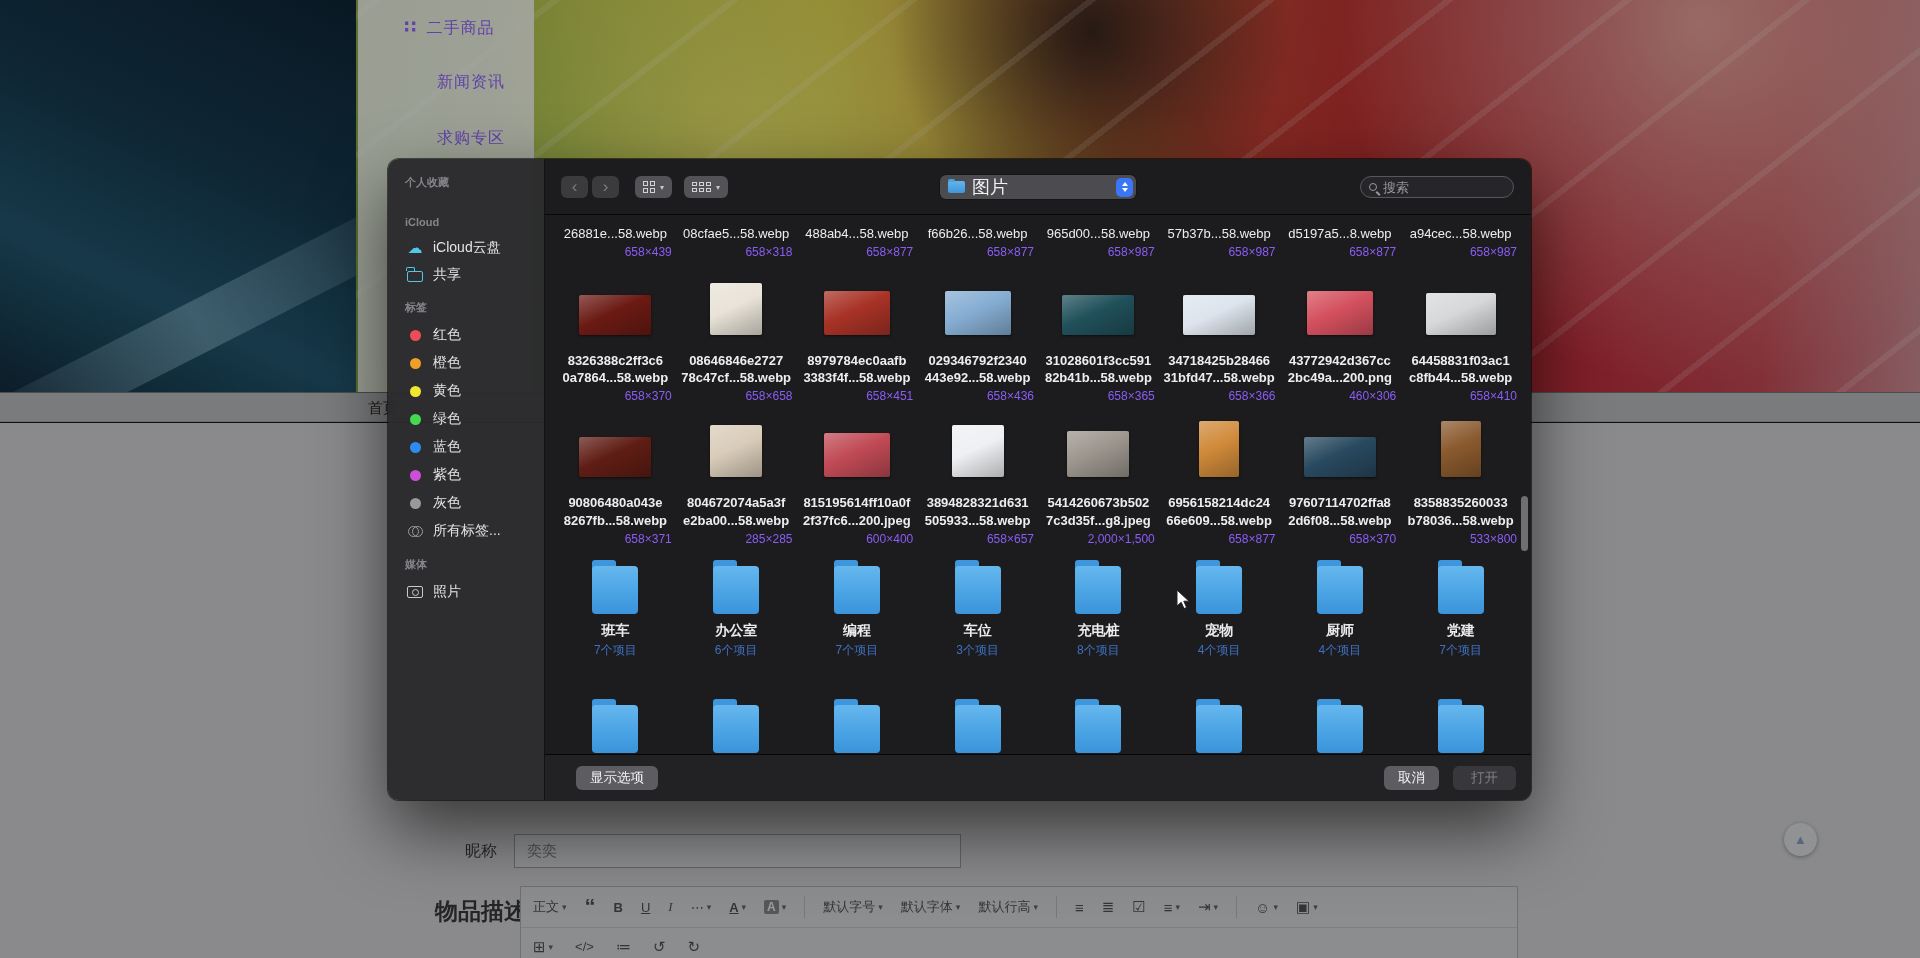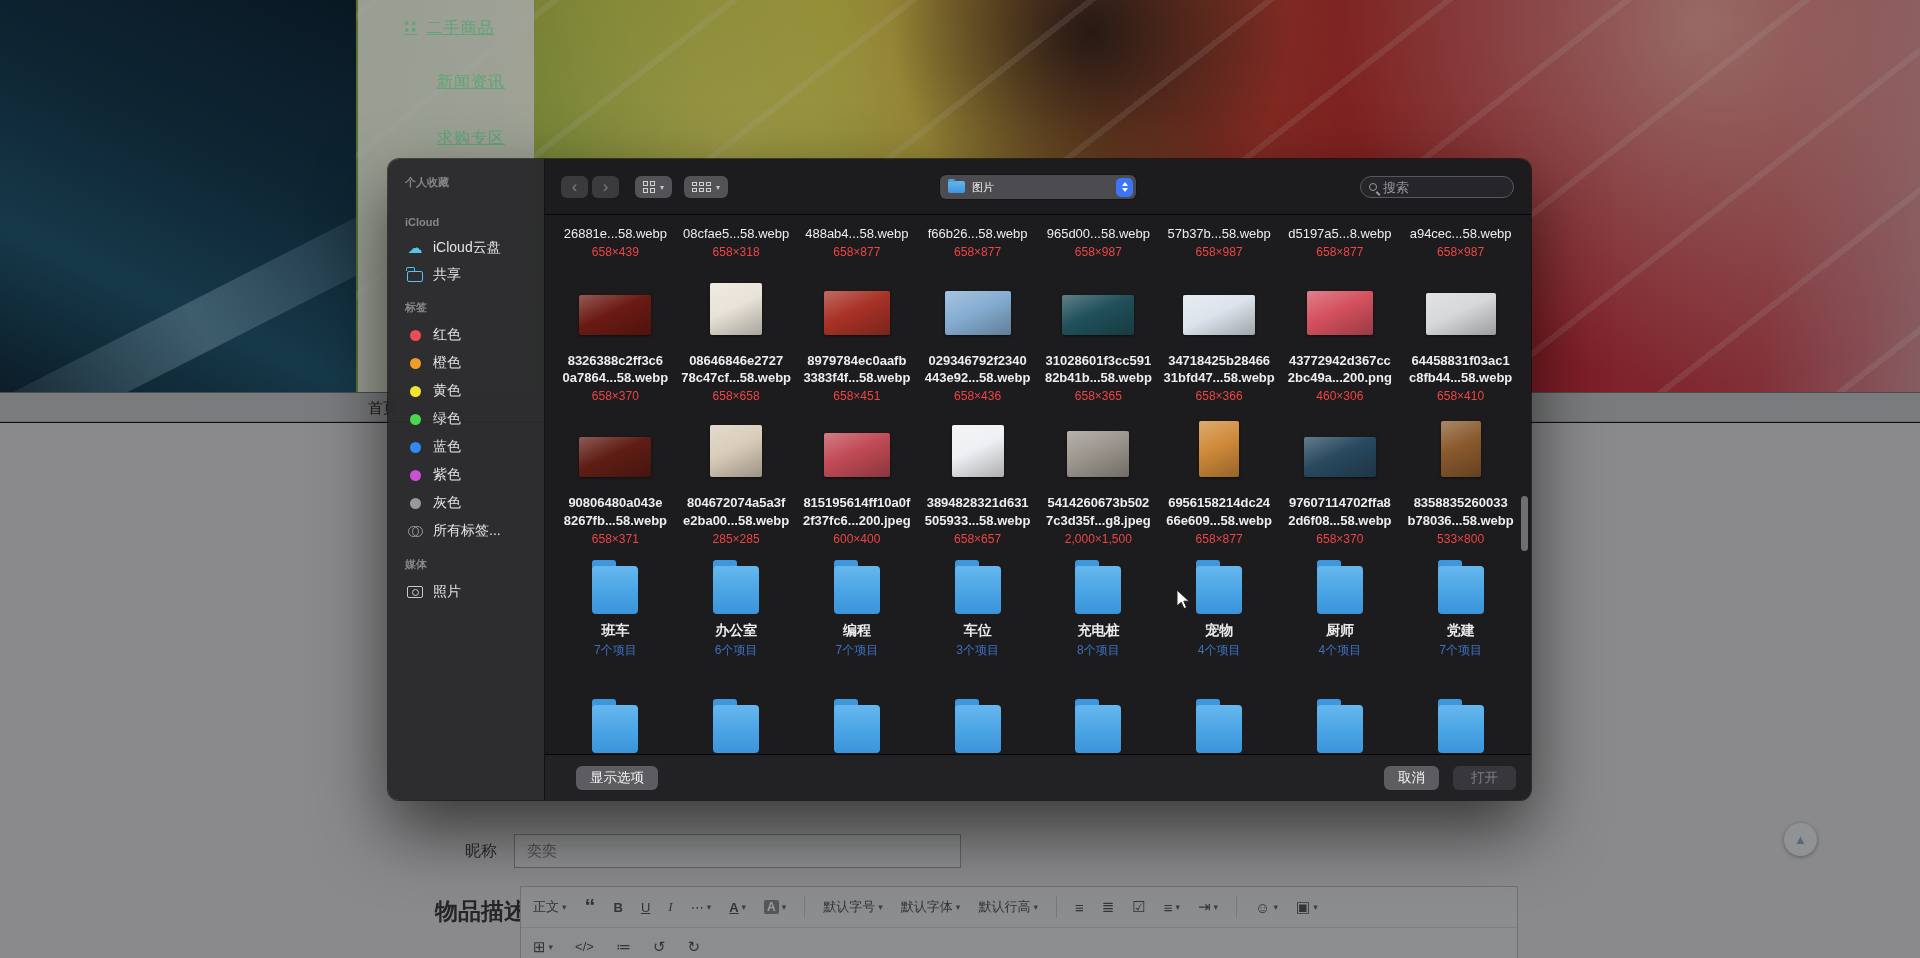--- a/index.html
+++ b/index.html
@@ -20,21 +20,21 @@
       radial-gradient(circle at 47% 8%, rgba(45,30,25,.95), rgba(45,30,25,0) 22%),
       radial-gradient(circle at 86% 6%, rgba(225,170,160,.85), rgba(225,170,160,0) 26%),
       radial-gradient(circle at 24% 38%, rgba(240,228,110,.75), rgba(240,228,110,0) 30%),
       radial-gradient(circle at 10% 66%, rgba(88,160,60,.7), rgba(88,160,60,0) 28%),
       radial-gradient(circle at 38% 78%, rgba(210,205,60,.6), rgba(210,205,60,0) 30%),
       radial-gradient(circle at 66% 60%, rgba(190,40,40,.55), rgba(190,40,40,0) 40%);}
   .hero-main::after{content:"";position:absolute;inset:0;
     background:repeating-linear-gradient(-38deg,rgba(255,255,255,0) 0 46px,rgba(255,255,255,.14) 46px 52px,rgba(255,255,255,0) 52px 110px);}
   .nav-panel{position:absolute;left:358px;top:0;width:176px;height:392px;
     background:rgba(243,244,246,.82);}
-  .nav-item{position:absolute;left:0;width:176px;color:#86efac;font-size:16px;letter-spacing:1px;text-decoration:underline;}
+  .nav-item{position:absolute;left:0;width:176px;color:#8b5cf6;font-size:16px;letter-spacing:1px;}
   .nav-item .gi{font-weight:bold;font-size:18px;margin-right:9px;}
   .band{position:absolute;left:0;top:392px;width:1920px;height:30px;background:#b0b1b3;
     border-top:1px solid #6b6c6e;border-bottom:1px solid #9b9c9e;}
   .band-home{position:absolute;left:368px;top:6px;font-size:15px;color:#2a2a2c;}
   .page-content{position:absolute;left:0;top:423px;width:1920px;height:535px;background:#c7c8ca;}
   .nick-label{position:absolute;left:465px;top:841px;font-size:16px;color:#38383a;}
   .nick-input{position:absolute;left:514px;top:834px;width:447px;height:34px;background:#cfd0d2;
     border:1px solid #8f8f92;font-size:15px;color:#707074;padding:0 12px;outline:none;}
   .desc-label{position:absolute;left:435px;top:896px;font-size:23px;font-weight:bold;color:#333335;}
   .editor{position:absolute;left:520px;top:886px;width:998px;height:80px;background:#caccce;
@@ -84,37 +84,37 @@
     justify-content:center;gap:5px;padding:0 8px;margin-left:12px;font-size:12px;}
   .vgrid{display:grid;grid-template-columns:5px 5px;grid-gap:2px;}
   .vgrid i{width:5px;height:5px;border:1.2px solid #d2d2d5;}
   .vgal{display:grid;grid-template-columns:5px 5px 5px;grid-gap:1.5px 2px;}
   .vgal i{width:5px;height:4px;border:1px solid #d2d2d5;}
   .vcaret{font-size:8px;color:#c5c5c8;}
   .loc{position:absolute;left:50%;transform:translateX(-50%);width:196px;height:24px;background:#4c4c50;
     border-radius:6px;display:flex;align-items:center;padding:0 3px 0 8px;box-shadow:0 0 0 .5px rgba(0,0,0,.5);}
   .loc-folder{width:17px;height:12px;border-radius:2px;background:linear-gradient(180deg,#64b5ec,#3d96dd);position:relative;margin-right:7px;}
   .loc-folder::before{content:"";position:absolute;left:0;top:-2.5px;width:7px;height:3px;border-radius:2px 2px 0 0;background:#4aa3e2;}
-  .loc-label{flex:1;font-size:11px;color:#f0f0f2;}
+  .loc-label{flex:1;font-size:18px;color:#f0f0f2;}
   .loc-step{width:17px;height:19px;background:#3a76f6;border-radius:5px;display:flex;flex-direction:column;
     align-items:center;justify-content:center;gap:2.5px;}
   .loc-step i{width:0;height:0;border-left:3.5px solid transparent;border-right:3.5px solid transparent;}
   .loc-step .up{border-bottom:4.5px solid #fff;} .loc-step .dn{border-top:4.5px solid #fff;}
   .search{position:absolute;right:17px;width:154px;height:22px;border:1px solid #58585c;background:#26262a;
     border-radius:11px;display:flex;align-items:center;padding:0 8px;gap:6px;}
   .mag{width:8px;height:8px;border:1.5px solid #98989d;border-radius:50%;position:relative;flex-shrink:0;}
   .mag::after{content:"";position:absolute;left:7px;top:7px;width:5px;height:1.5px;background:#98989d;transform:rotate(45deg);transform-origin:0 0;}
   .search input{background:none;border:none;outline:none;color:#98989d;font-size:13px;width:100%;padding:0;}
   .search input::placeholder{color:#98989d;}
 
   .gridarea{position:absolute;left:0;right:0;top:56px;bottom:46px;overflow:hidden;padding:0 10px;}
   .g8{display:grid;grid-template-columns:repeat(8,1fr);}
   .cell{text-align:center;padding:0 4px;}
   .fname{font-size:13px;color:#ededef;line-height:1.32;}
-  .fdim{font-size:12px;color:#ef4444;margin-top:3px;}
+  .fdim{font-size:12px;color:#8b5cf6;margin-top:3px;text-align:right;}
   .row0{margin-top:10px;}
   .rowthumbs{margin-top:16px;}
   .row2m{margin-top:14px;}
   .thumbwrap{height:60px;display:flex;align-items:flex-end;justify-content:center;}
   .fthumb{border-radius:2px;position:relative;box-shadow:0 1px 3px rgba(0,0,0,.5);}
   .fthumb::after{content:"";position:absolute;inset:0;border-radius:2px;
     background:linear-gradient(155deg,rgba(255,255,255,.28),rgba(255,255,255,0) 45%,rgba(0,0,0,.28));}
   .t-w{width:72px;height:40px;} .t-m{width:66px;height:44px;} .t-m2{width:70px;height:42px;}
   .t-sq{width:52px;height:52px;} .t-l{width:62px;height:46px;} .t-p{width:40px;height:56px;}
   .namewrap{margin-top:17px;font-weight:bold;}

